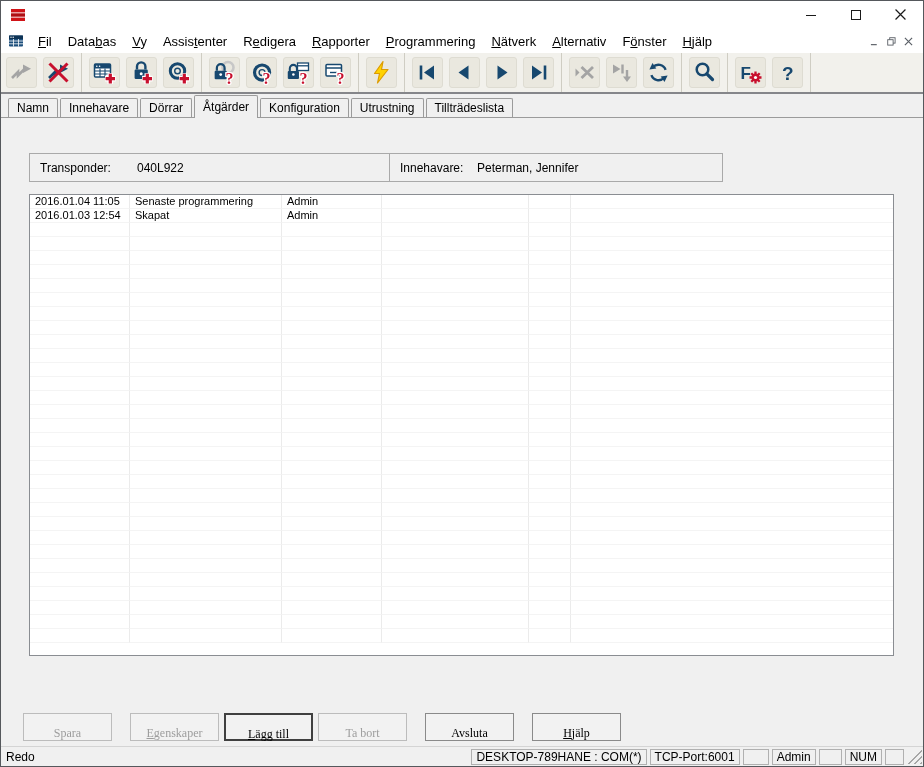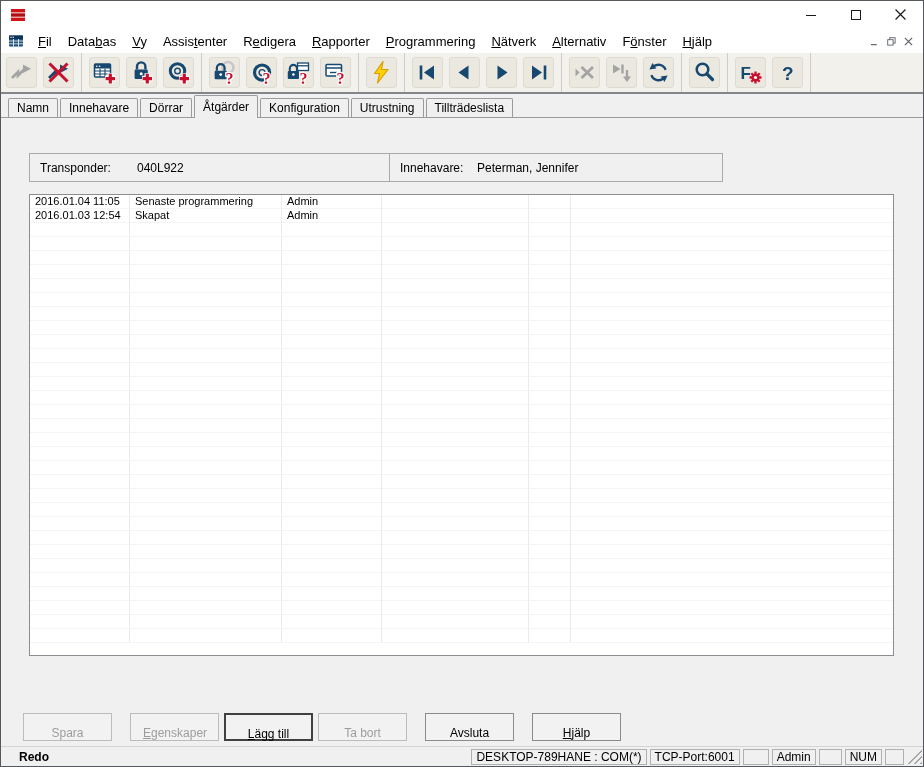--- a/index.html
+++ b/index.html
@@ -42,27 +42,27 @@
   #gb-innehavare .gb-value{left:87px;}
   
   .listview{position:absolute;left:28px;top:193px;width:865px;height:462px;background:#fff;border:1px solid #8a8d92;overflow:hidden;font-size:11px;}
   .lv-header{display:flex;height:18px;background:#f1f1f1;border-bottom:1px solid #c6c6c6;}
   .hcell{padding:3px 0 0 5px;border-right:1px solid #d6d6d6;white-space:nowrap;overflow:hidden;flex:none;}
   .hcell.fill{flex:1;border-right:none;}
   .lv-row{display:flex;height:14px;line-height:13px;}
   .lv-cell{padding-left:5px;border-right:1px solid #ebebeb;border-bottom:1px solid #f4f4f4;white-space:nowrap;overflow:hidden;flex:none;}
   .lv-cell.fill{flex:1;border-right:none;}
   
-  .fbtn{position:absolute;top:712px;width:89px;height:28px;font-size:12px;font-family:Liberation Sans, sans-serif;
+  .fbtn{position:absolute;top:712px;width:89px;height:28px;font-size:12px;font-family:Liberation Serif, serif;
     background:#f2f2f2;border:1px solid #8a8a8a;color:#000;padding:12px;}
   .fbtn.default{border:2px solid #404040;}
   .fbtn.disabled{color:#9d9d9d;border-color:#bcbcbc;}
   
   .statusbar{position:absolute;left:0;right:0;bottom:0;height:20px;background:#f0f0f0;border-top:1px solid #d4d4d4;display:flex;align-items:center;font-size:12px;}
-  .sb-left{margin-left:18px;flex:none;font-weight:bold;}
+  .sb-left{margin-left:5px;flex:none;}
   .sb-spring{flex:1;}
   .sb-cell{height:16px;line-height:14px;border:1px solid #b0b0b0;margin-right:3px;padding:0 4px;white-space:nowrap;overflow:hidden;flex:none;}
   .grip{width:15px;height:15px;margin-right:1px;flex:none;
     background:repeating-linear-gradient(315deg,#a6a6a6 0 1.5px,transparent 1.5px 4.5px);
     clip-path:polygon(100% 0,100% 100%,0 100%);}
 </style>
 </head>
 <body>
 
 <div class="window">

